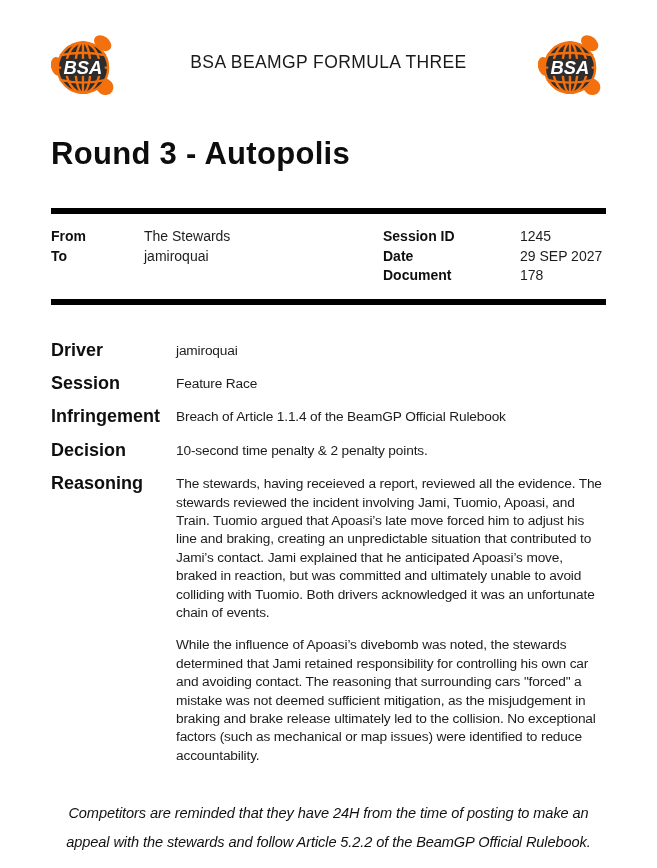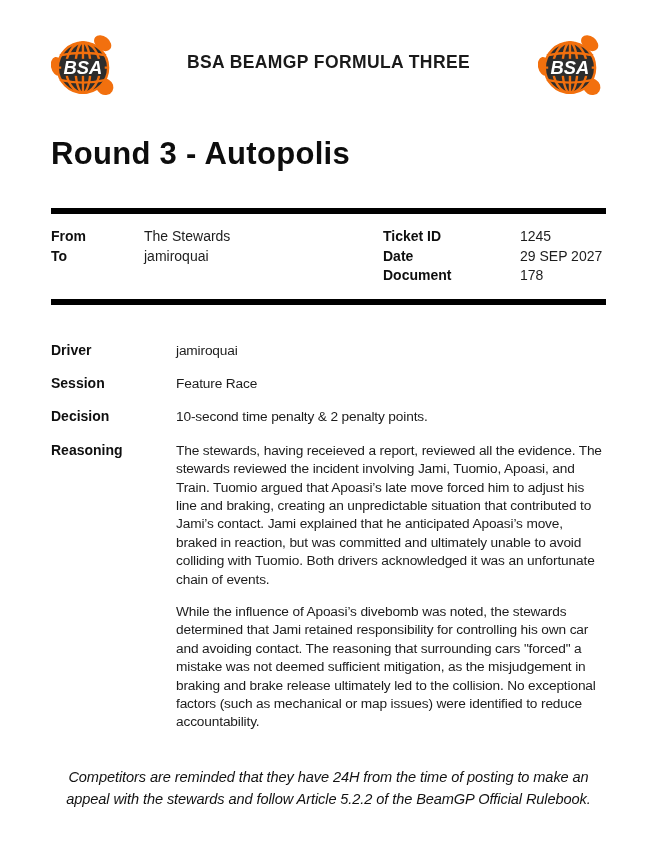--- a/index.html
+++ b/index.html
@@ -24,21 +24,21 @@
   .masthead {
     padding-top: 33px;
     display: flex;
     align-items: center;
     justify-content: space-between;
     height: 67px;
   }
   .logo { width: 68px; height: 66px; display: inline-block; flex: 0 0 auto; }
   .league-title {
     font-size: 17.5px;
-    font-weight: 700;
+    font-weight: 400;
     letter-spacing: 0.4px;
     color: #1a1a1a;
     text-align: center;
     flex: 1;
     margin-bottom: 8px;
     white-space: nowrap;
   }
 
   
   h1.doc-title {
@@ -65,21 +65,21 @@
   .meta-col-left  .meta-label { width: 83px;  flex: 0 0 auto; }
   .meta-col-right .meta-label { width: 127px; flex: 0 0 auto; }
   .meta-value { color: #1d1d1d; text-align: center; }
 
   
   .details { margin-top: 36px; }
   .detail-row { display: flex; margin-bottom: 14px; }
   .detail-label {
     width: 125px;
     flex: 0 0 auto;
-    font-size: 14px;
+    font-size: 18px;
     font-weight: 700;
     color: #0f0f0f;
     line-height: 19px;
   }
   .detail-value {
     flex: 1;
     font-size: 13.7px;
     line-height: 18.4px;
     letter-spacing: -0.15px;
     color: #1c1c1c;
@@ -88,21 +88,21 @@
   .detail-value p { margin: 0 0 14px 0; }
   .detail-value p:last-child { margin-bottom: 0; }
 
   
   .appeal-notice {
     margin-top: 34px;
     padding: 0 8px;
     text-align: center;
     font-style: italic;
     font-size: 14.6px;
-    line-height: 22px;
+    line-height: 29px;
     letter-spacing: -0.1px;
     color: #121212;
   }
 </style>
 </head>
 <body>
 
 <div class="page">
 
   <header class="masthead">
@@ -161,21 +161,21 @@
         <span class="meta-label">From</span>
         <span class="meta-value">The Stewards</span>
       </div>
       <div class="meta-row">
         <span class="meta-label">To</span>
         <span class="meta-value">jamiroquai</span>
       </div>
     </div>
     <div class="meta-col-right">
       <div class="meta-row">
-        <span class="meta-label">Ticket ID</span>
+        <span class="meta-label">Session ID</span>
         <span class="meta-value">1245</span>
       </div>
       <div class="meta-row">
         <span class="meta-label">Date</span>
         <span class="meta-value">29 SEP 2027</span>
       </div>
       <div class="meta-row">
         <span class="meta-label">Document</span>
         <span class="meta-value">178</span>
       </div>
@@ -183,20 +183,24 @@
   </section>
 
   <section class="details">
     <div class="detail-row">
       <div class="detail-label">Driver</div>
       <div class="detail-value">jamiroquai</div>
     </div>
     <div class="detail-row">
       <div class="detail-label">Session</div>
       <div class="detail-value">Feature Race</div>
+    </div>
+    <div class="detail-row">
+      <div class="detail-label">Infringement</div>
+      <div class="detail-value">Breach of Article 1.1.4 of the BeamGP Official Rulebook</div>
     </div>
     <div class="detail-row">
       <div class="detail-label">Decision</div>
       <div class="detail-value">10-second time penalty &amp; 2 penalty points.</div>
     </div>
     <div class="detail-row">
       <div class="detail-label">Reasoning</div>
       <div class="detail-value">
         <p>The stewards, having receieved a report, reviewed all the evidence. The stewards reviewed the incident involving Jami, Tuomio, Apoasi, and Train. Tuomio argued that Apoasi’s late move forced him to adjust his line and braking, creating an unpredictable situation that contributed to Jami’s contact. Jami explained that he anticipated Apoasi’s move, braked in reaction, but was committed and ultimately unable to avoid colliding with Tuomio. Both drivers acknowledged it was an unfortunate chain of events.</p>
         <p>While the influence of Apoasi’s divebomb was noted, the stewards determined that Jami retained responsibility for controlling his own car and avoiding contact. The reasoning that surrounding cars "forced" a mistake was not deemed sufficient mitigation, as the misjudgement in braking and brake release ultimately led to the collision. No exceptional factors (such as mechanical or map issues) were identified to reduce accountability.</p>

